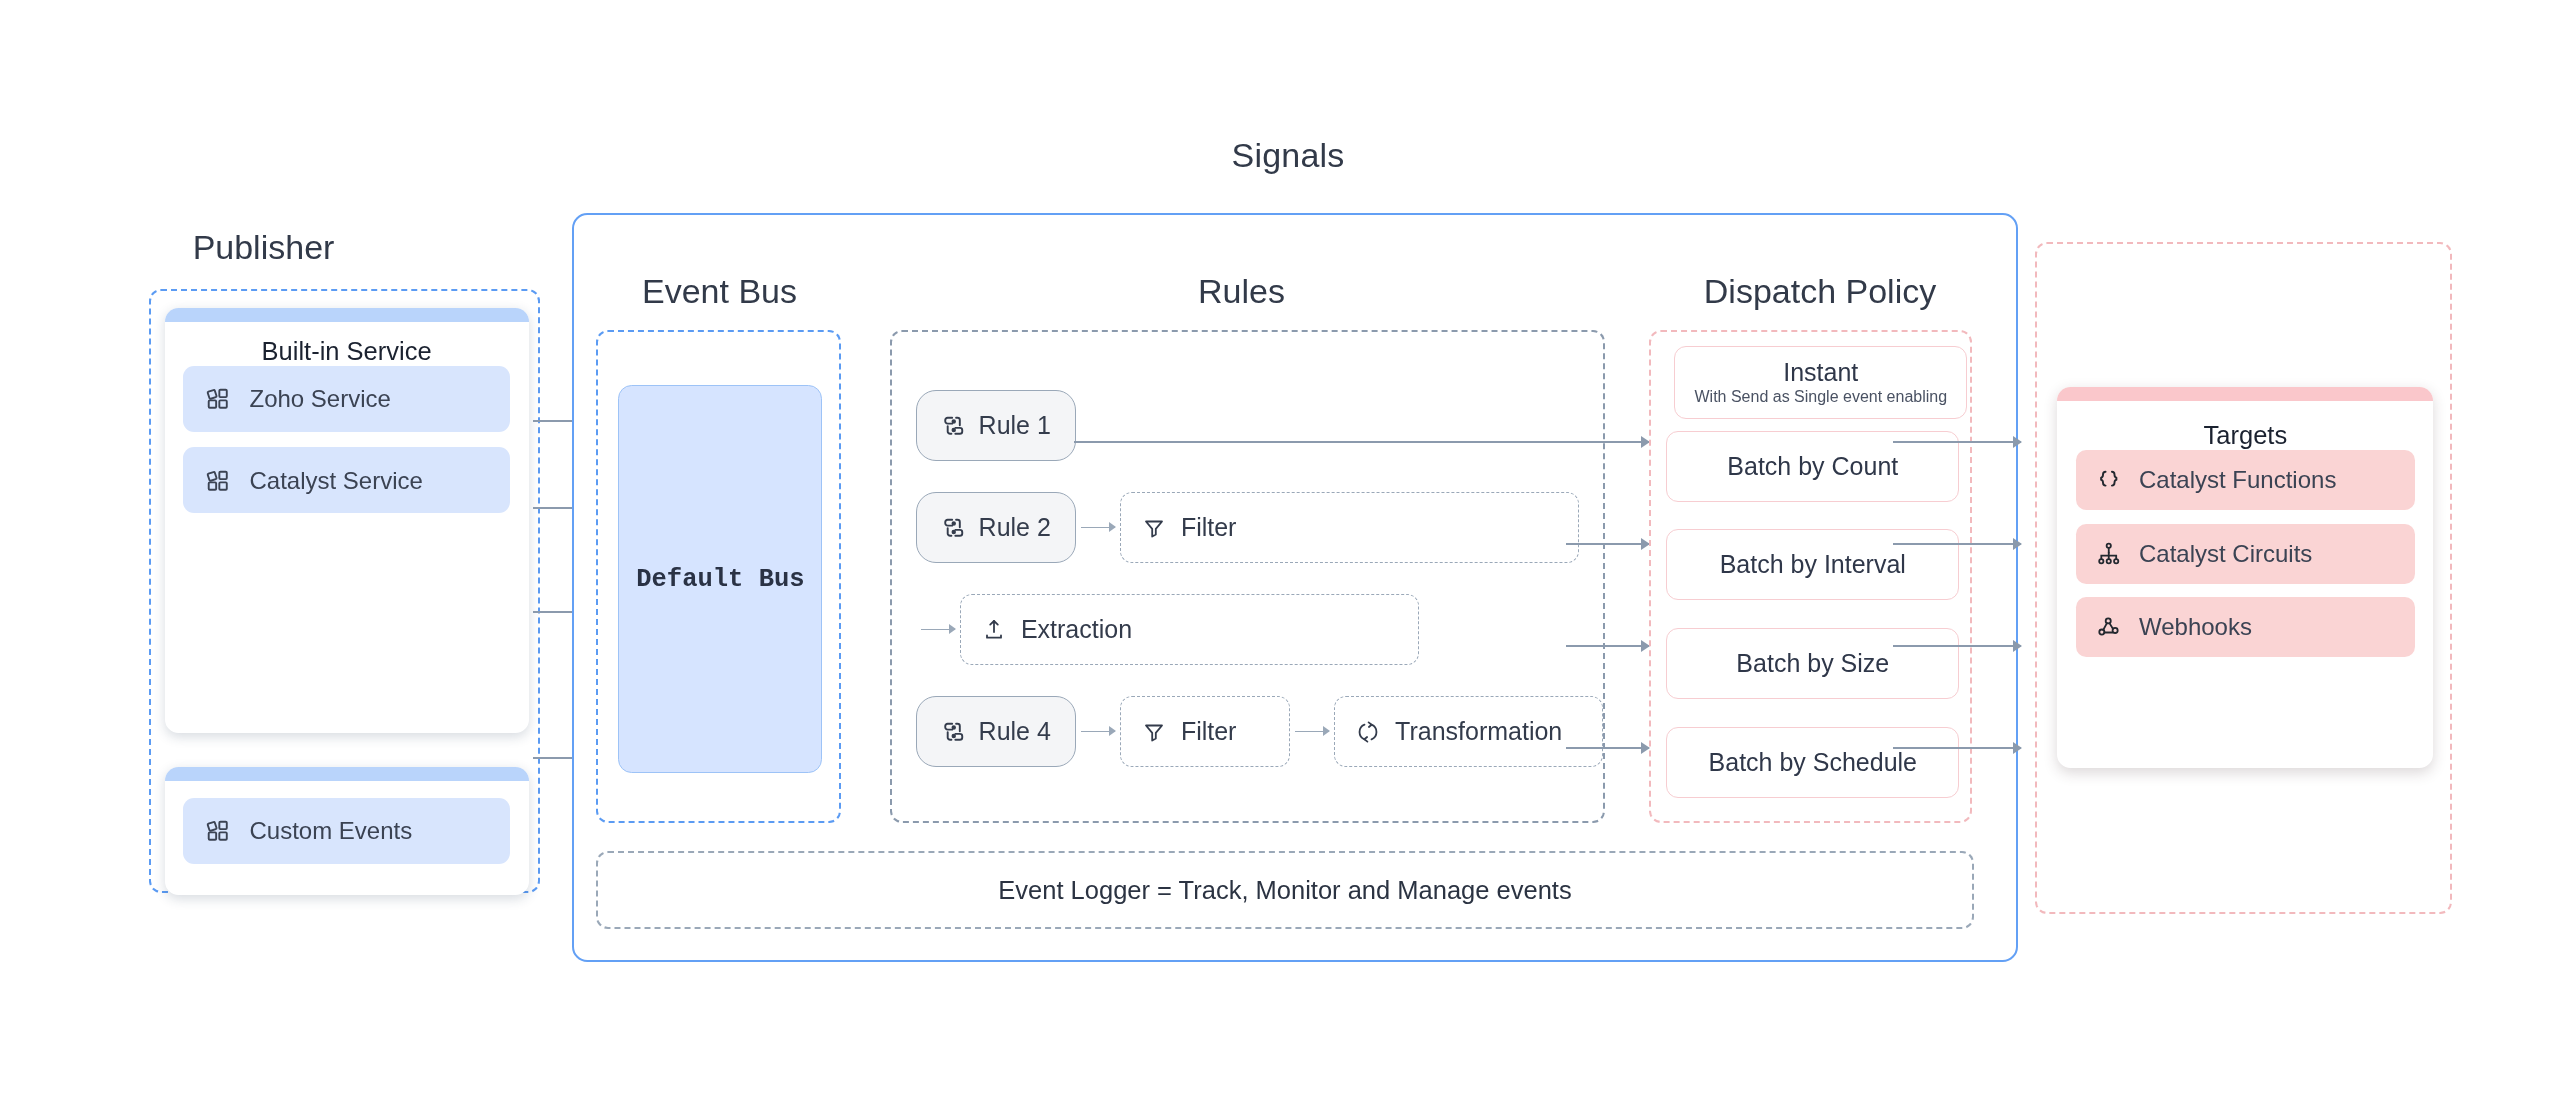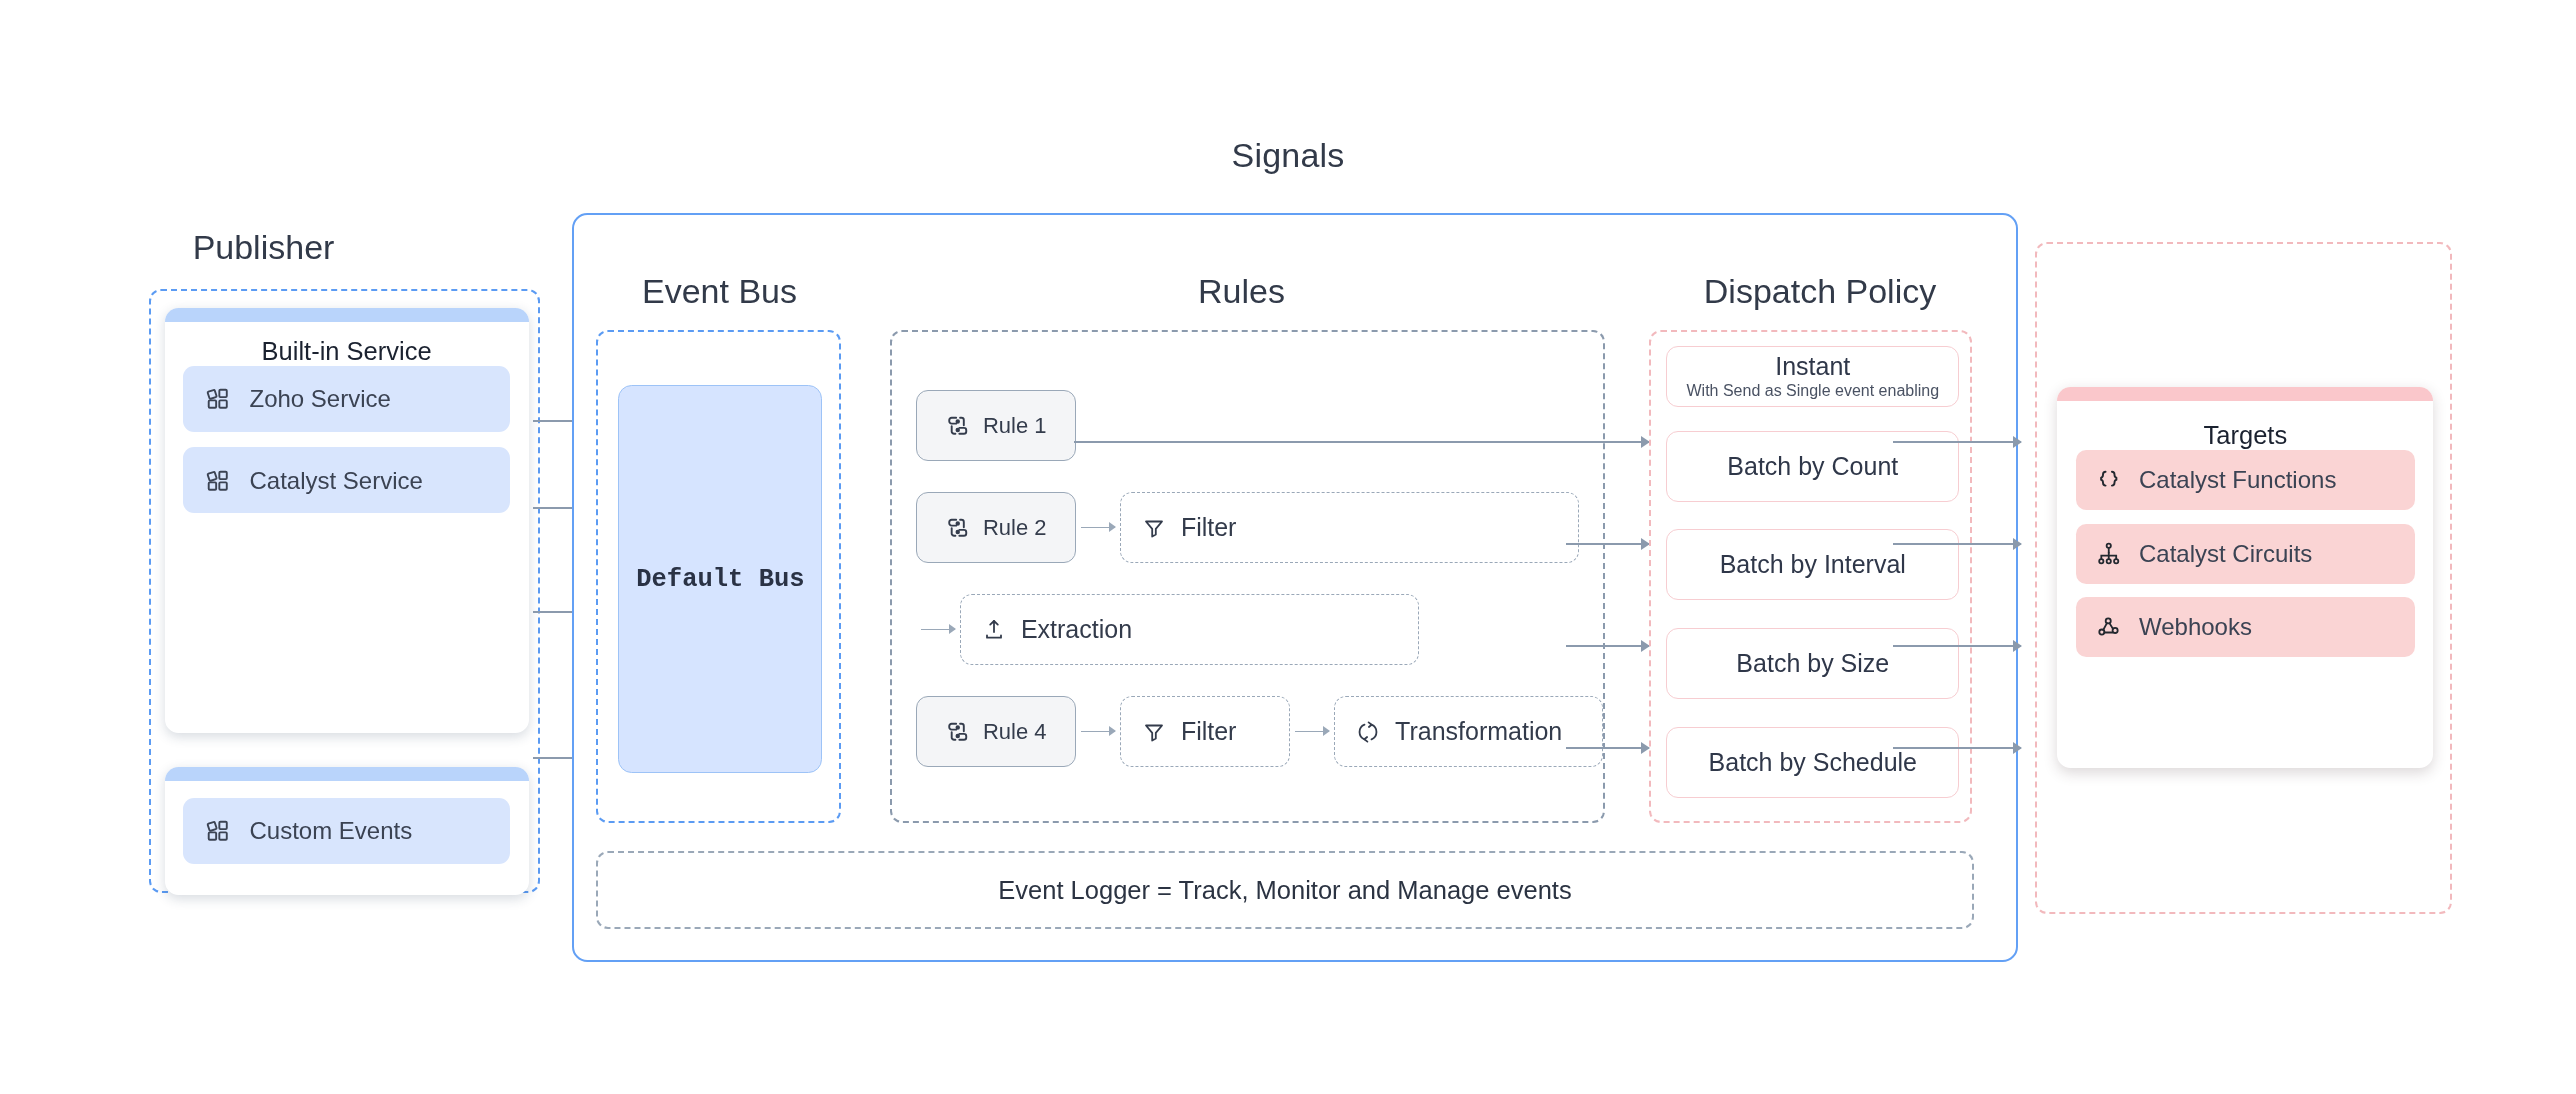--- a/index.html
+++ b/index.html
@@ -81,23 +81,23 @@
     position: absolute; left: 890px; top: 330px; width: 715px; height: 493px;
     border: 2.6px dashed #8b9aad; border-radius: 12px;
   }
   .rule-row { position:absolute; left: 24px; display:flex; align-items:center; }
   #rule-row-1 { top: 58px; }
   #rule-row-2 { top: 160px; }
   #rule-row-3 { top: 262px; }
   #rule-row-4 { top: 364px; }
   .rule-chip {
     width: 160px; height: 71px; background:#f4f5f7;
-    border: 1.7px solid #9aa8b8; border-radius: 12px;
+    border: 1.7px solid #9aa8b8; border-radius: 20px;
     display:flex; align-items:center; justify-content:center; gap:12px;
-    font-size: 22px; color:#343c4c;
+    font-size: 25px; color:#343c4c;
   }
   .mini-arrow {
     width: 34px; height: 1.7px; background:#9aa8b8; position:relative; margin: 0 5.1px;
   }
   .mini-arrow::after {
     content:""; position:absolute; right:-0.9px; top:-4.3px;
     border-left:7.7px solid #9aa8b8;
     border-top:5.1px solid transparent; border-bottom:5.1px solid transparent;
   }
   .stage-box {
@@ -128,21 +128,21 @@
   #dispatch-zone {
     position: absolute; left: 1649px; top: 330px; width: 323px; height: 493px;
     border: 2.6px dashed #f2b9bd; border-radius: 12px;
   }
   .dispatch-chip {
     position:absolute; left: 15.3px; width: 293px;
     border:1.7px solid #f7cdd1; border-radius: 12px; background:#fff;
     display:flex; flex-direction:column; align-items:center; justify-content:center;
     font-size: 25px; color:#2f3749;
   }
-  #dp-0 { top: 13.6px;  height: 61px; }
+  #dp-0 { top: 13.6px;  height: 73px; margin-left: 8px; }
   #dp-1 { top: 99px; height: 71px; }
   #dp-2 { top: 197px; height: 71px; }
   #dp-3 { top: 296px; height: 71px; }
   #dp-4 { top: 395px; height: 71px; }
   .dp-sub { font-size: 16px; color:#4a5263; margin-top: 1.7px; }
 
   
   #targets-zone {
     position: absolute; left: 2035px; top: 242px; width: 417px; height: 672px;
     border: 2.6px dashed #f2b9bd; border-radius: 12px;

